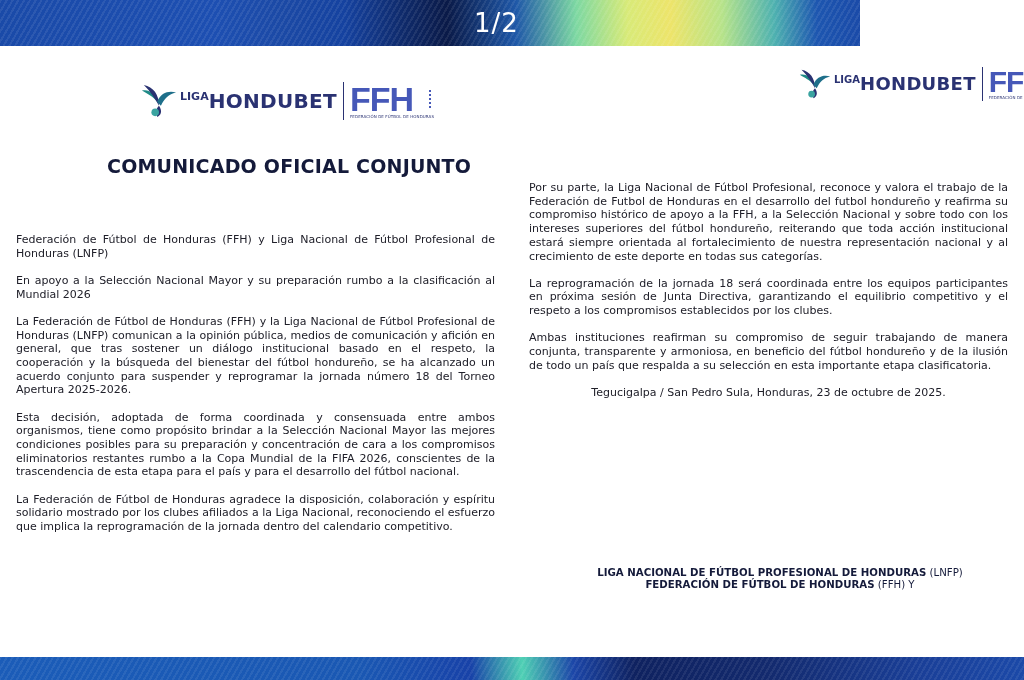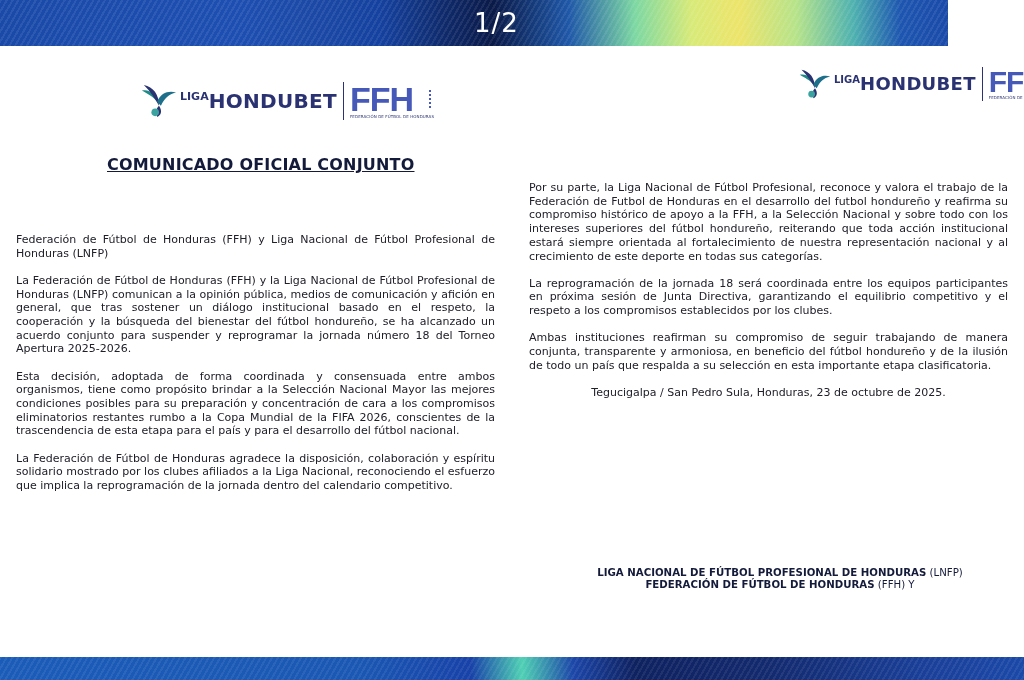--- a/index.html
+++ b/index.html
@@ -3,21 +3,21 @@
 <meta charset="utf-8">
 <style>
   html, body { margin:0; padding:0; }
   body {
     width:1024px; height:680px; position:relative; overflow:hidden;
     background:#ffffff;
     font-family:"DejaVu Sans", sans-serif;
     color:#1f1f2b;
   }
   .top-band {
-    position:absolute; left:0; top:0; width:948px; height:46px;
+    position:absolute; left:0; top:0; width:860px; height:46px;
     background:
       linear-gradient(90deg,
         #1a4aa8 0%, #1d4fb2 25%, #1b49a5 33%, #1542a0 40%,
         #0f2a6a 47%, #0a1a48 52%, #1f58a8 60%,
         #7dd8a2 67%, #d8ea78 73%, #ede46a 78%, #b6e38a 84%,
         #4fb2b0 90%, #1d56b0 95%, #1a4aa8 100%);
     text-align: right;
   }
   .top-band::after {
     content:""; position:absolute; inset:0;
@@ -59,22 +59,22 @@
   .logo-left .ffh-mark { font-size:34px; line-height:30px; }
   .logo-right { left:798px; top:66px; height:36px; }
   .logo-right .divider { height:34px; }
   .logo-right .ffh-mark { font-size:30px; line-height:27px; }
   .logo-right .bird { width:34px; height:32px; }
   .logo-right .liga-big { font-size:18px; }
   .logo-right .liga-small { font-size:10px; }
 
   .title {
     position:absolute; left:107px; top:155px; width:300px;
-    font-family:"DejaVu Sans", sans-serif; font-weight:bold; font-size:16px; color:#141a3a;
-    letter-spacing:0.2px; white-space:nowrap;text-decoration:underline;
+    font-family:"DejaVu Sans", sans-serif; font-weight:bold; font-size:19px; color:#141a3a;
+    letter-spacing:0.2px; white-space:nowrap;
   }
 
   .col { position:absolute; font-size:11px; line-height:13.7px; color:#20202a; text-align:justify; }
   .col p { margin:0 0 13.5px 0; }
   .col-left { left:16px; top:233px; width:479px; }
   .col-right { left:529px; top:181px; width:479px; }
   .date-line { text-align:center; }
 
   .signature {
     position:absolute; left:560px; top:567px; width:440px; text-align:center;
@@ -144,20 +144,21 @@
         </span>
     </div>
     <span class="ffh-sub">FEDERACIÓN DE FÚTBOL DE HONDURAS</span>
   </div>
 </div>
 
 <div class="title">COMUNICADO OFICIAL CONJUNTO</div>
 
 <div class="col col-left">
   <p>Federación de Fútbol de Honduras (FFH) y Liga Nacional de Fútbol Profesional de Honduras (LNFP)</p>
+  <p>En apoyo a la Selección Nacional Mayor y su preparación rumbo a la clasificación al Mundial 2026</p>
   <p>La Federación de Fútbol de Honduras (FFH) y la Liga Nacional de Fútbol Profesional de Honduras (LNFP) comunican a la opinión pública, medios de comunicación y afición en general, que tras sostener un diálogo institucional basado en el respeto, la cooperación y la búsqueda del bienestar del fútbol hondureño, se ha alcanzado un acuerdo conjunto para suspender y reprogramar la jornada número 18 del Torneo Apertura 2025-2026.</p>
   <p>Esta decisión, adoptada de forma coordinada y consensuada entre ambos organismos, tiene como propósito brindar a la Selección Nacional Mayor las mejores condiciones posibles para su preparación y concentración de cara a los compromisos eliminatorios restantes rumbo a la Copa Mundial de la FIFA 2026, conscientes de la trascendencia de esta etapa para el país y para el desarrollo del fútbol nacional.</p>
   <p>La Federación de Fútbol de Honduras agradece la disposición, colaboración y espíritu solidario mostrado por los clubes afiliados a la Liga Nacional, reconociendo el esfuerzo que implica la reprogramación de la jornada dentro del calendario competitivo.</p>
 </div>
 
 <div class="col col-right">
   <p>Por su parte, la Liga Nacional de Fútbol Profesional, reconoce y valora el trabajo de la Federación de Futbol de Honduras en el desarrollo del futbol hondureño y reafirma su compromiso histórico de apoyo a la FFH, a la Selección Nacional y sobre todo con los intereses superiores del fútbol hondureño, reiterando que toda acción institucional estará siempre orientada al fortalecimiento de nuestra representación nacional y al crecimiento de este deporte en todas sus categorías.</p>
   <p>La reprogramación de la jornada 18 será coordinada entre los equipos participantes en próxima sesión de Junta Directiva, garantizando el equilibrio competitivo y el respeto a los compromisos establecidos por los clubes.</p>
   <p>Ambas instituciones reafirman su compromiso de seguir trabajando de manera conjunta, transparente y armoniosa, en beneficio del fútbol hondureño y de la ilusión de todo un país que respalda a su selección en esta importante etapa clasificatoria.</p>
   <p class="date-line">Tegucigalpa / San Pedro Sula, Honduras, 23 de octubre de 2025.</p>

